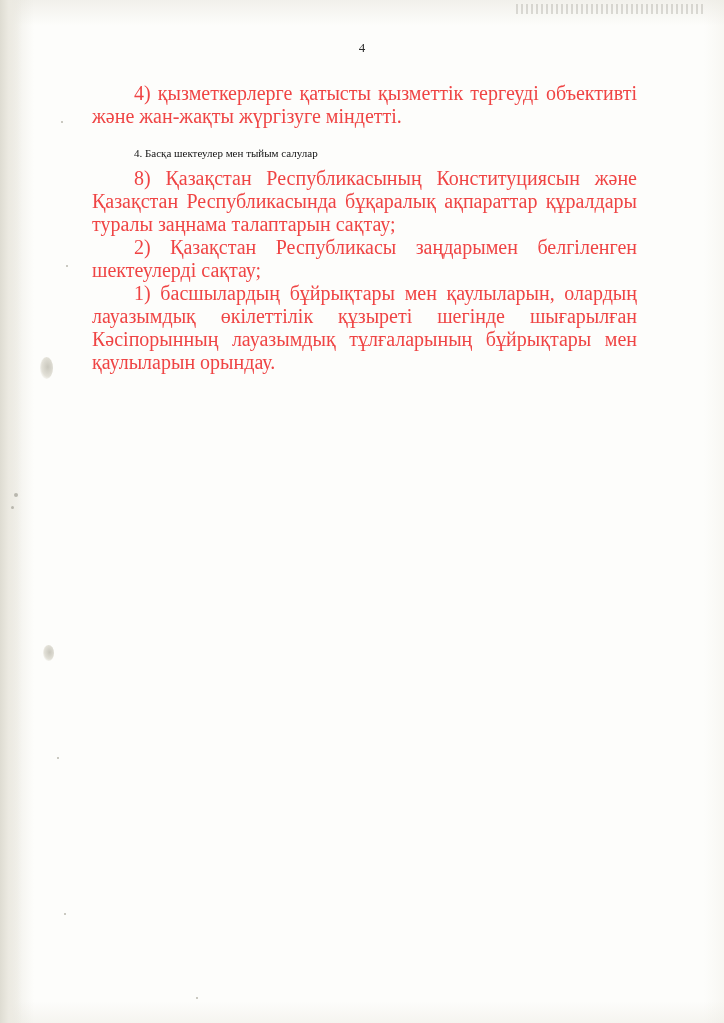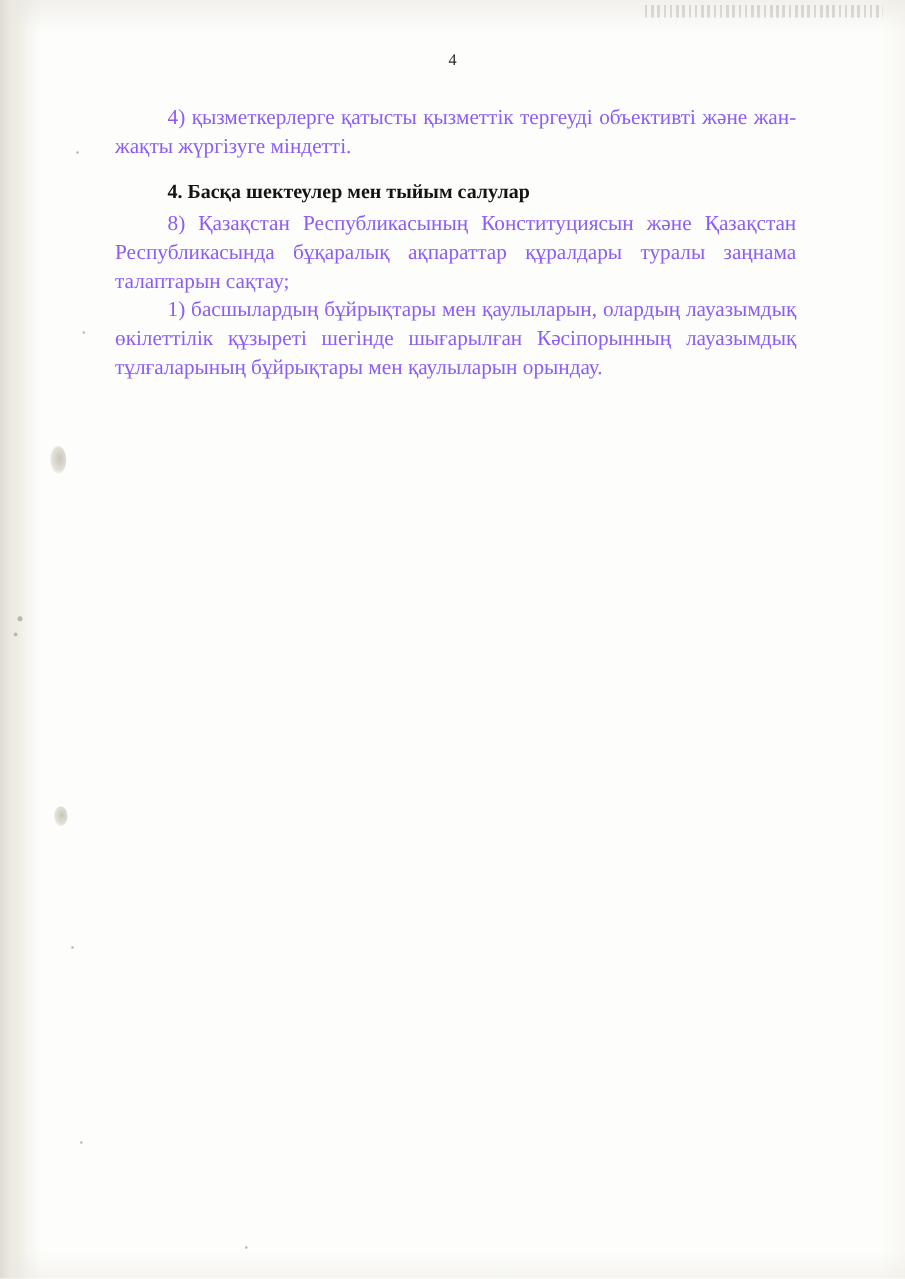--- a/index.html
+++ b/index.html
@@ -81,33 +81,33 @@
   }
 
   .content {
     position: absolute;
     left: 92px;
     top: 82px;
     width: 545px;
   }
   p.body-par {
     margin: 0 0 0 0;
-    font-size: 17px;
+    font-size: 20px;
     line-height: 23px;
-    color: #8b5cf6;
+    color: #ef4444;
     text-align: justify;
     text-indent: 42px;
     text-justify: inter-word;
   }
   p.heading-par {
     margin: 14px 0 2px 0;
-    font-size: 16px;
+    font-size: 11px;
     line-height: 23px;
     color: #141414;
-    font-weight: bold;
+    font-weight: normal;
     text-indent: 42px;
   }
 </style>
 </head>
 <body>
 
 <div class="page">
 
   <div class="scan-tint"></div>
   <div class="edge-strip"></div>
@@ -122,16 +122,17 @@
   <div class="speck" style="left:57px; top:757px; width:2px; height:2px;"></div>
   <div class="speck" style="left:64px; top:913px; width:2px; height:2px;"></div>
   <div class="speck" style="left:196px; top:997px; width:2px; height:2px;"></div>
 
   <div class="page-number">4</div>
 
   <div class="content">
     <p class="body-par">4) қызметкерлерге қатысты қызметтік тергеуді объективті және жан-жақты жүргізуге міндетті.</p>
     <p class="heading-par">4. Басқа шектеулер мен тыйым салулар</p>
     <p class="body-par">8) Қазақстан Республикасының Конституциясын және Қазақстан Республикасында бұқаралық ақпараттар құралдары туралы заңнама талаптарын сақтау;</p>
+    <p class="body-par">2) Қазақстан Республикасы заңдарымен белгіленген шектеулерді сақтау;</p>
     <p class="body-par">1) басшылардың бұйрықтары мен қаулыларын, олардың лауазымдық өкілеттілік құзыреті шегінде шығарылған Кәсіпорынның лауазымдық тұлғаларының бұйрықтары мен қаулыларын орындау.</p>
   </div>
 
 </div>
 
 </body></html>

